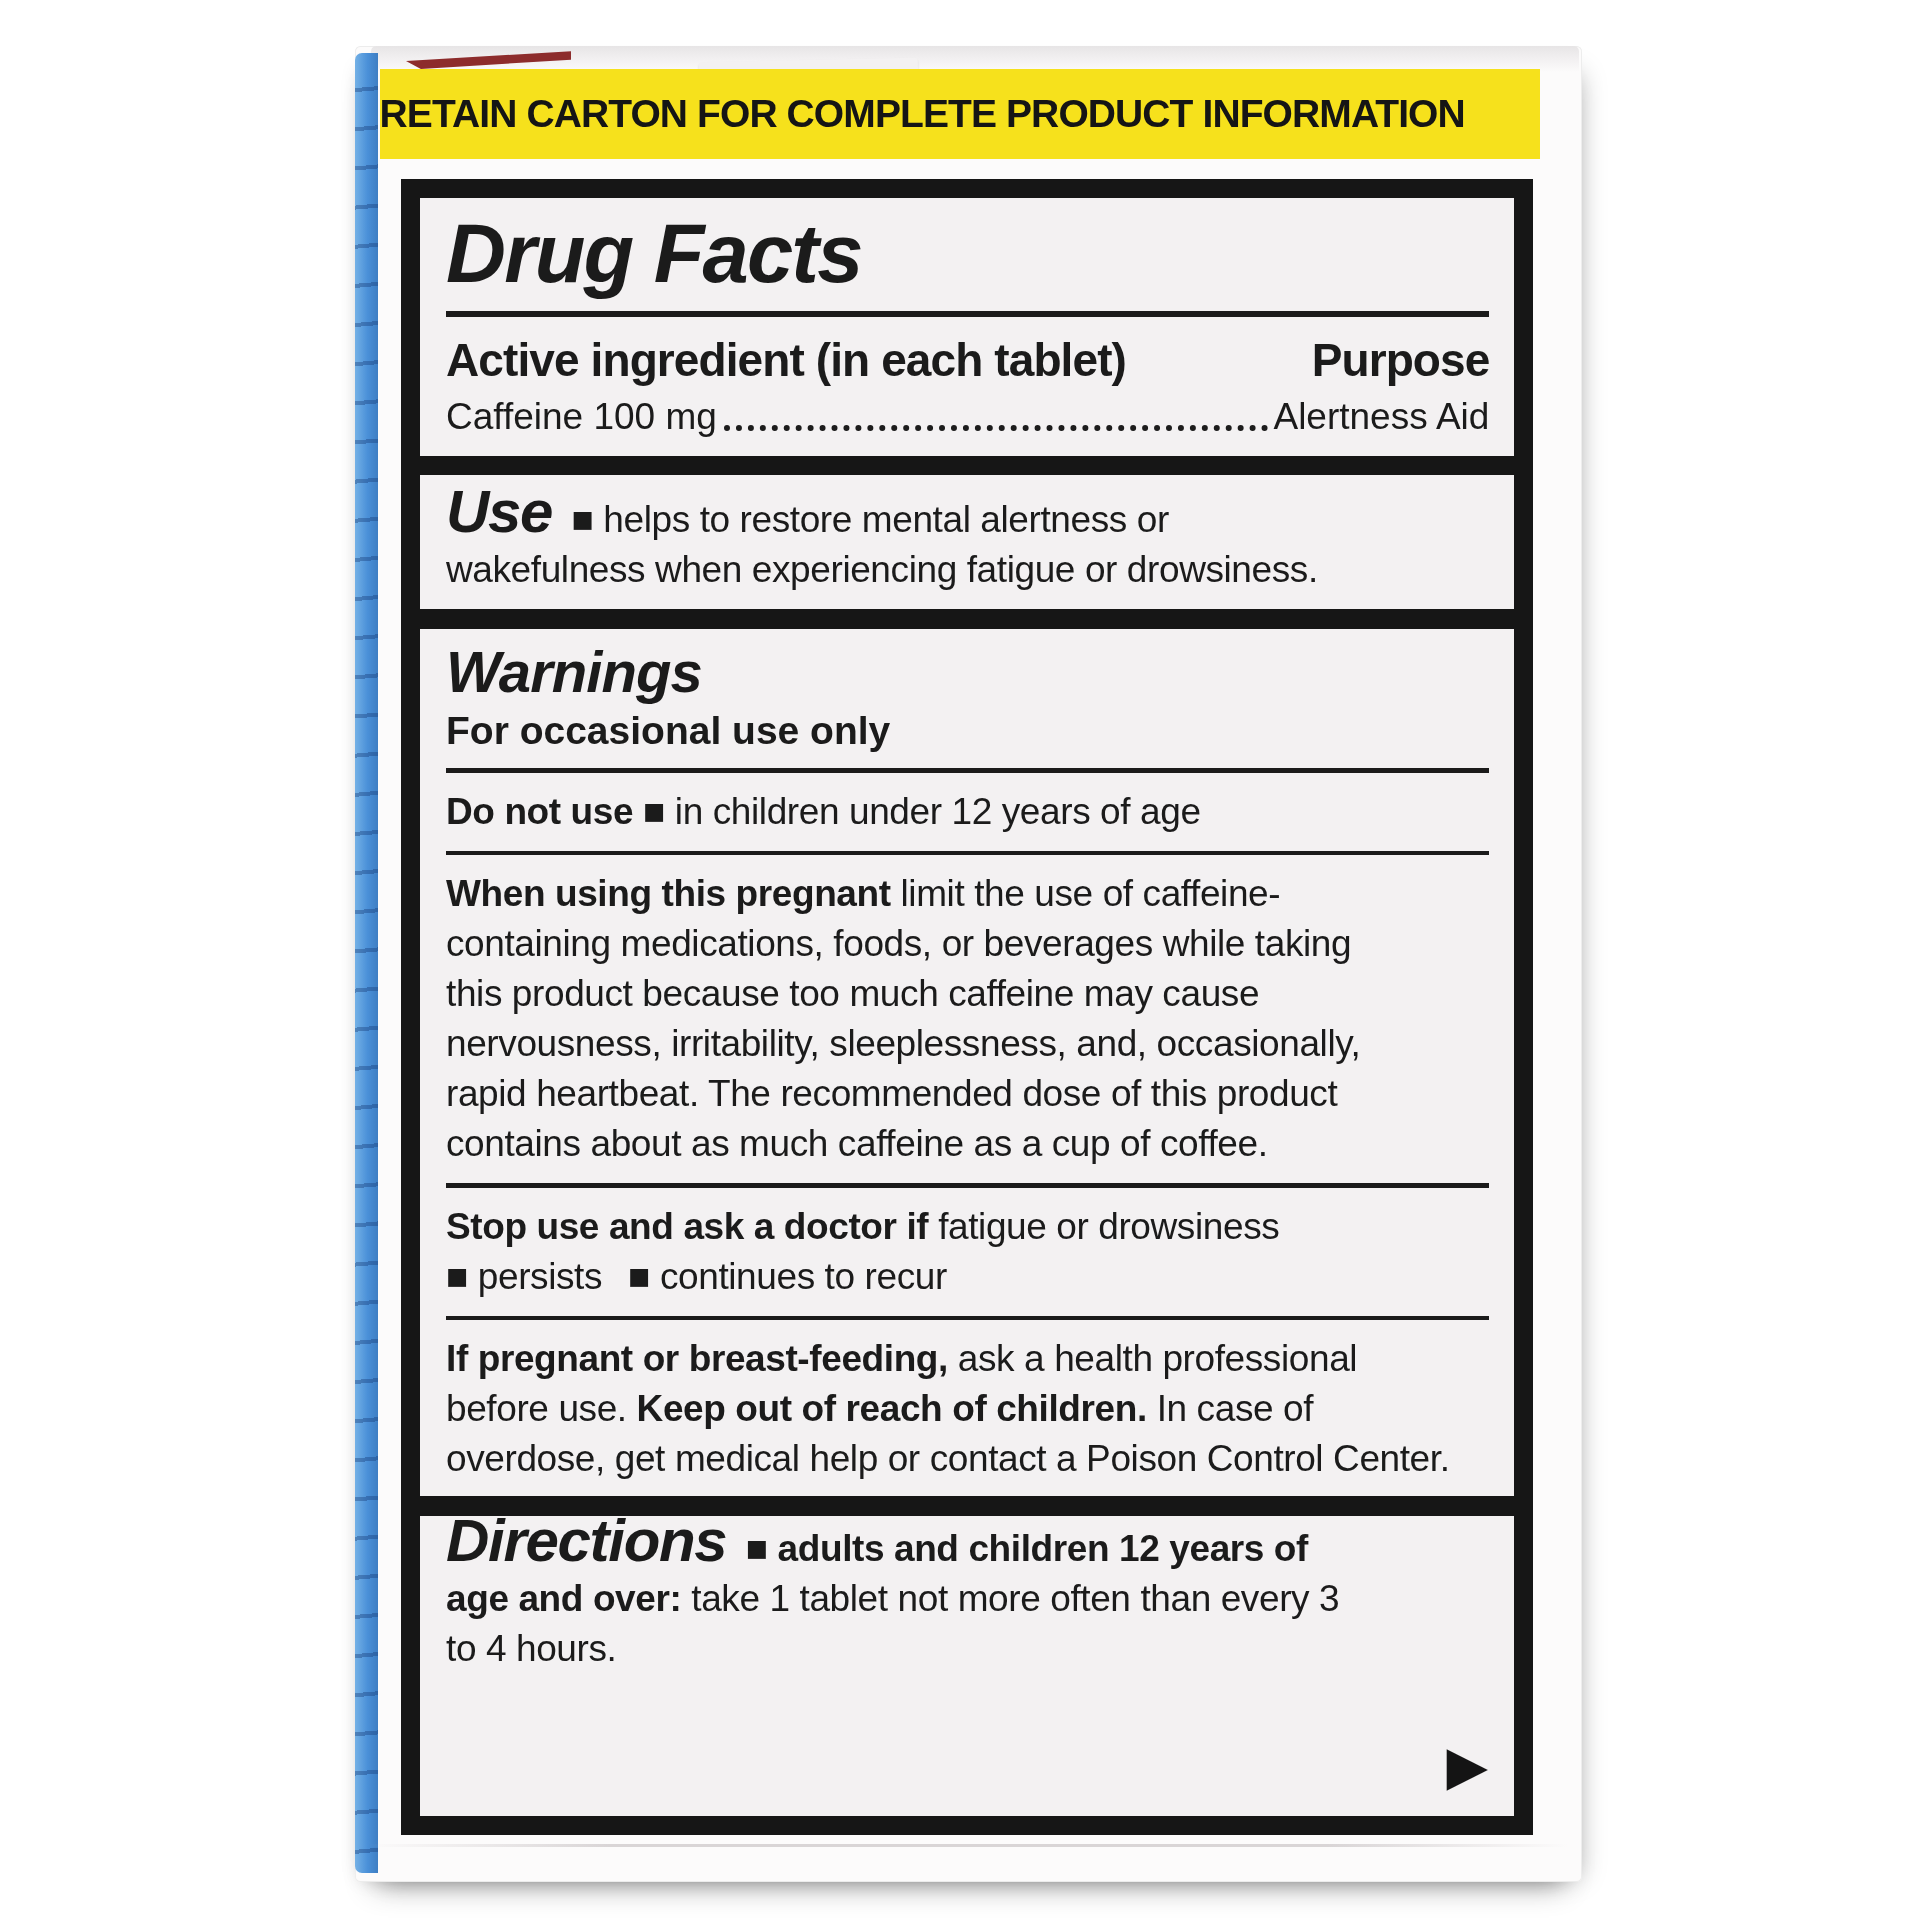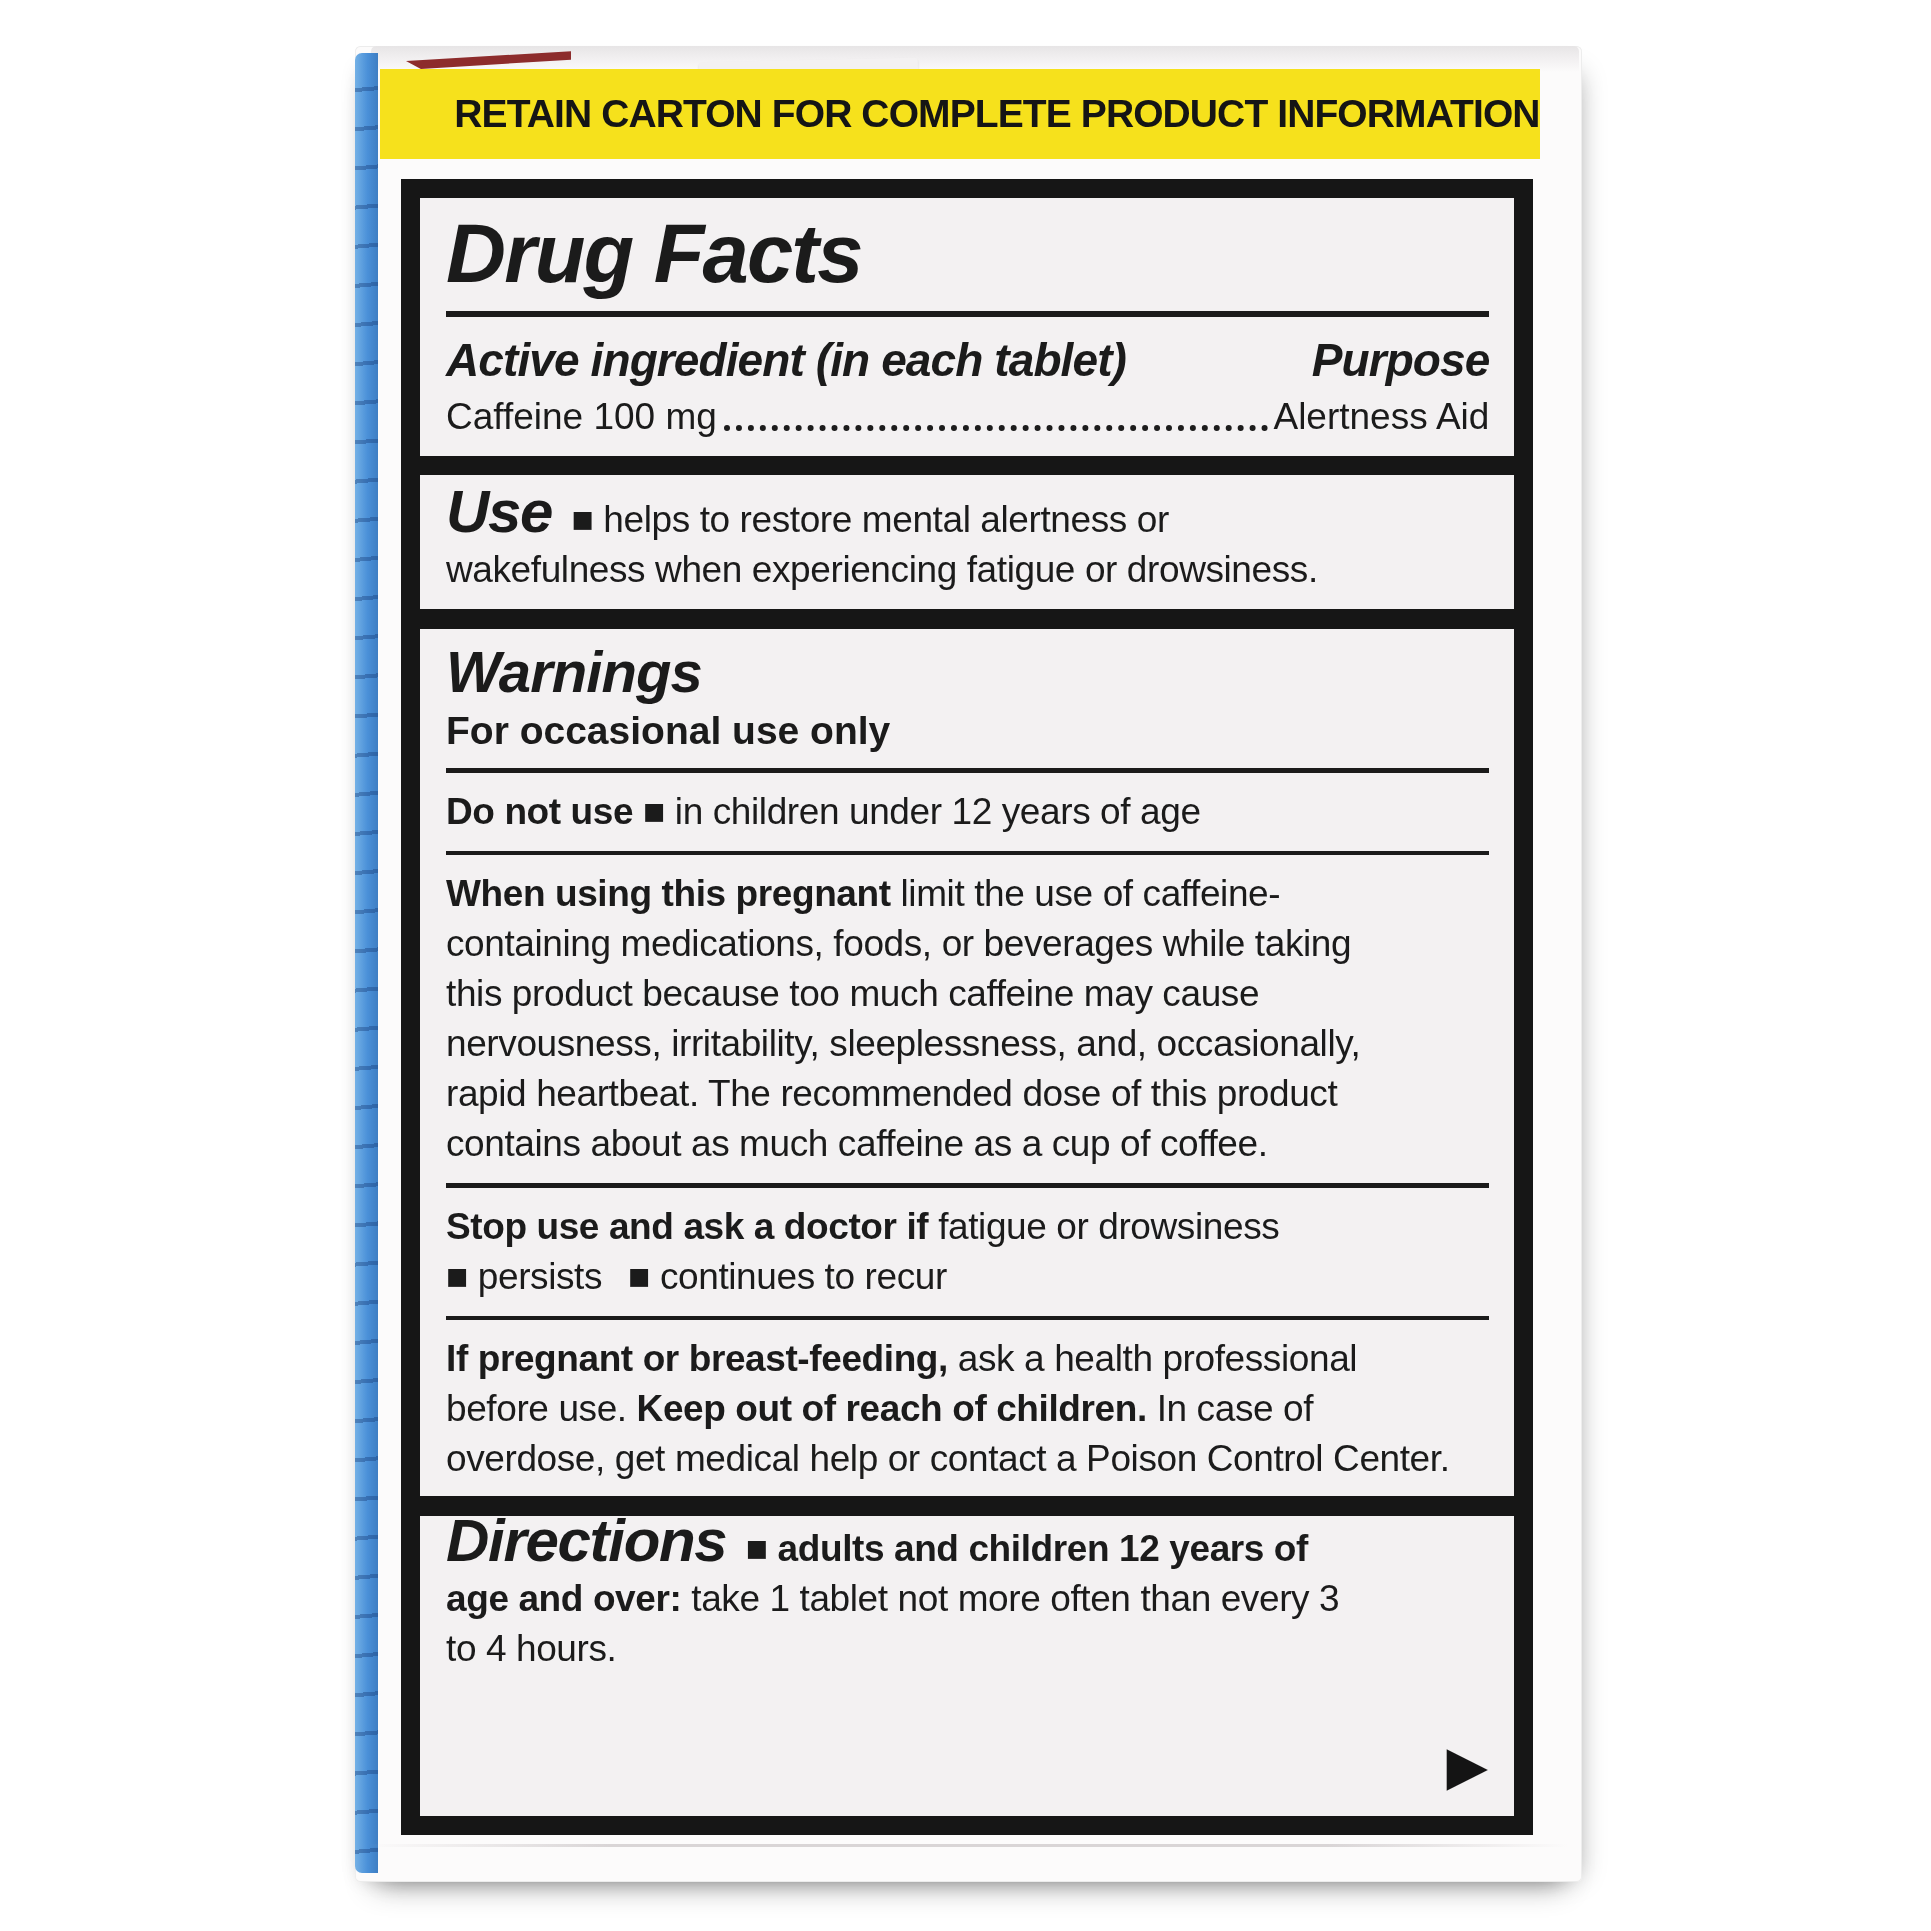--- a/index.html
+++ b/index.html
@@ -35,21 +35,21 @@
     clip-path:polygon(0 55%,100% 0,100% 48%,9% 100%);
   }
   .bottom-crease{
     position:absolute;left:14px;right:14px;bottom:35px;height:2.6px;
     background:linear-gradient(90deg,rgba(0,0,0,0),#d9d5d6 20%,#d9d5d6 80%,rgba(0,0,0,0));
   }
 
   
   .banner{
     position:absolute;left:24.6px;top:23px;width:1160px;height:90px;
-    background:#f6e11c;display:flex;align-items:center;justify-content:flex-end;
+    background:#f6e11c;display:flex;align-items:center;justify-content:flex-start;
   }
   .banner-text{
     font-size:39px;font-weight:bold;letter-spacing:-0.9px;white-space:nowrap;color:#151515;
   }
 
   
   .dfbox{
     position:absolute;left:46px;top:133px;width:1132px;height:1656px;
     box-sizing:border-box;border:19.3px solid #161616;background:#f3f1f2;
     display:flex;flex-direction:column;
@@ -58,21 +58,21 @@
   .divider{height:19.3px;background:#161616;flex:none;}
   .thin-rule{height:4.4px;background:#1b1b1b;margin:14px 0;}
 
   .panel-title{
     font-size:83px;font-weight:bold;font-style:italic;letter-spacing:-1.8px;
     line-height:88px;padding-top:12.3px;
   }
   .title-rule{height:6.1px;background:#1b1b1b;margin:12.3px 0 3.5px;}
 
   .ai-heading-row{display:flex;justify-content:space-between;align-items:baseline;margin-top:16px;line-height:54px;}
-  .ai-heading{font-size:46px;font-weight:bold;font-style:italic;letter-spacing:-0.9px;}
+  .ai-heading{font-size:46px;font-weight:bold;letter-spacing:-0.9px;}
   .ingredient-row{display:flex;align-items:flex-end;margin-top:7px;line-height:46px;font-size:37px;padding-bottom:16px;}
   .dotted-leader{flex:1;border-bottom:6.1px dotted #1c1c1c;margin:0 5.3px 8.8px 7px;}
 
   .tline{font-size:37px;line-height:50px;letter-spacing:-0.4px;}
   .seg-h{font-weight:bold;font-style:italic;font-size:60px;letter-spacing:-1.3px;margin-right:19.3px;}
   .seg-b{font-weight:bold;}
   .seg-gap{margin-left:26px;}
 
   .sec-use{padding-top:12.3px;padding-bottom:14px;border-radius:12px;}
 

